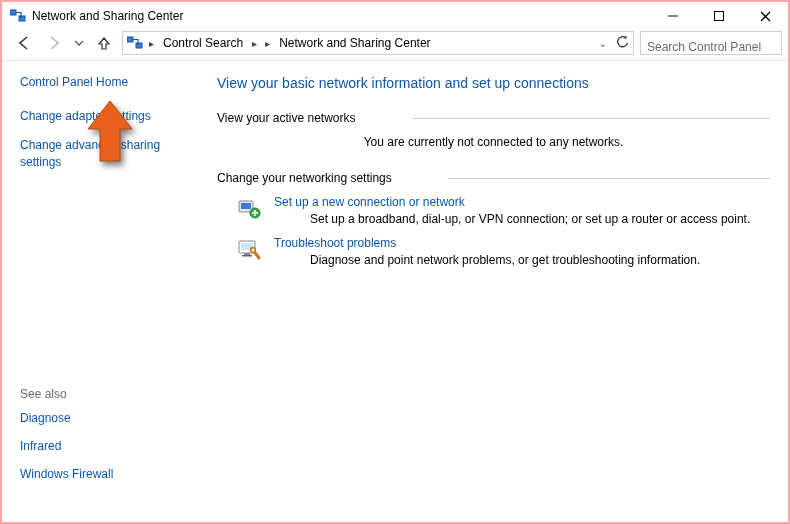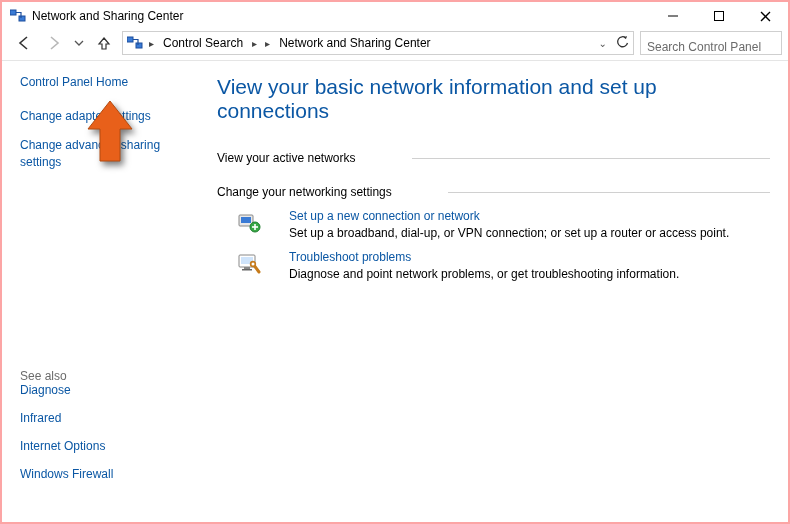--- a/index.html
+++ b/index.html
@@ -24,32 +24,32 @@
   .crumb-sep { padding: 0 2px; color: #444; font-size: 10px; }
   .addr-right { margin-left: auto; display: flex; align-items: center; gap: 4px; }
   .search-box { width: 142px; height: 24px; border: 1px solid #cfcfcf; display: flex; align-items: flex-end; padding: 0 6px; color: #6b6b6b; }
   .search-box input { border: none; outline: none; flex: 1; font-size: 12px; color: #000; background: transparent; }
   .search-box input::placeholder { color: #6b6b6b; }
   .search-icon { width: 16px; display:flex; align-items:center; justify-content:center; }
   
   .body { flex: 1; display: flex; border-top: 1px solid #e5e5e5; }
   .sidebar { width: 205px; padding: 14px 8px 21px 18px; display: flex; flex-direction: column; position: relative; }
   .sidebar a { color: #0b57a4; text-decoration: none; font-size: 12px; display: block; margin-bottom: 14px; cursor: pointer; }
-  .see-also-label { color: #6b6b6b; font-size: 12px; }
+  .see-also-label { color: #6b6b6b; font-size: 12px; margin-bottom: 10px; }
   .see-also-block { margin-top: auto; padding-bottom: 6px;}
   .content { flex: 1; padding: 14px 18px 10px 10px; position: relative; }
-  .page-heading { color: #0b57a4; font-size: 21px; font-weight: 400; margin-bottom: 28px; }
+  .page-heading { color: #0b57a4; font-size: 14px; font-weight: 400; margin-bottom: 20px; }
   .section { margin-bottom: 20px; }
   .section-header { display: flex; align-items: center; font-size: 12px; color: #000; margin-bottom: 6px; gap: 48px; }
   .section-header .hline { flex: 1; height: 1px; background: #d0d0d0; margin-left: 8px; }
   .status-text { text-align: center; font-size: 12px; color: #000; padding: 4px 0 2px; }
-  .option-row { display: flex; align-items: flex-start; gap: 26px; margin: 10px 0 0 18px; }
+  .option-row { display: flex; align-items: flex-start; gap: 11px; margin: 10px 0 0 18px; }
   .option-icon { width: 28px; height: 28px; flex-shrink: 0; display:flex; align-items:center; justify-content:center; }
   .option-text a { color: #0b57a4; text-decoration: none; font-size: 12px; cursor: pointer; }
-  .option-desc { font-size: 12px; color: #000; margin-top: 3px; }
+  .option-desc { font-size: 12px; color: #000; margin-top: 3px; margin-left: 36px; }
   
   .annotation-arrow { position: absolute; left: 82px; top: 99px; pointer-events: none; filter: drop-shadow(3px 4px 3px rgba(0,0,0,.5)); z-index: 50; }
 </style>
 </head>
 <body>
 
 <div class="window">
 
   <div class="titlebar">
     <span class="title-icon">
@@ -142,33 +142,33 @@
     <div class="sidebar">
       <a>Control Panel Home</a>
       <div style="height:6px"></div>
       <a>Change adapter settings</a>
       <a style="line-height:1.4;">Change advanced sharing settings</a>
 
       <div class="see-also-block">
         <div class="see-also-label">See also</div>
         <a>Diagnose</a>
         <a>Infrared</a>
-        <a>Internet Options</a>
         <a>Windows Firewall</a>
       </div>
     </div>
 
     <div class="content">
       <div class="page-heading">View your basic network information and set up connections</div>
 
       <div class="section">
         <div class="section-header">
           <span>View your active networks</span>
           <div class="hline"></div>
         </div>
+        <div class="status-text">You are currently not connected to any networks.</div>
       </div>
 
       <div class="section">
         <div class="section-header">
           <span>Change your networking settings</span>
           <div class="hline"></div>
         </div>
 
         <div class="option-row">
           <span class="option-icon">

